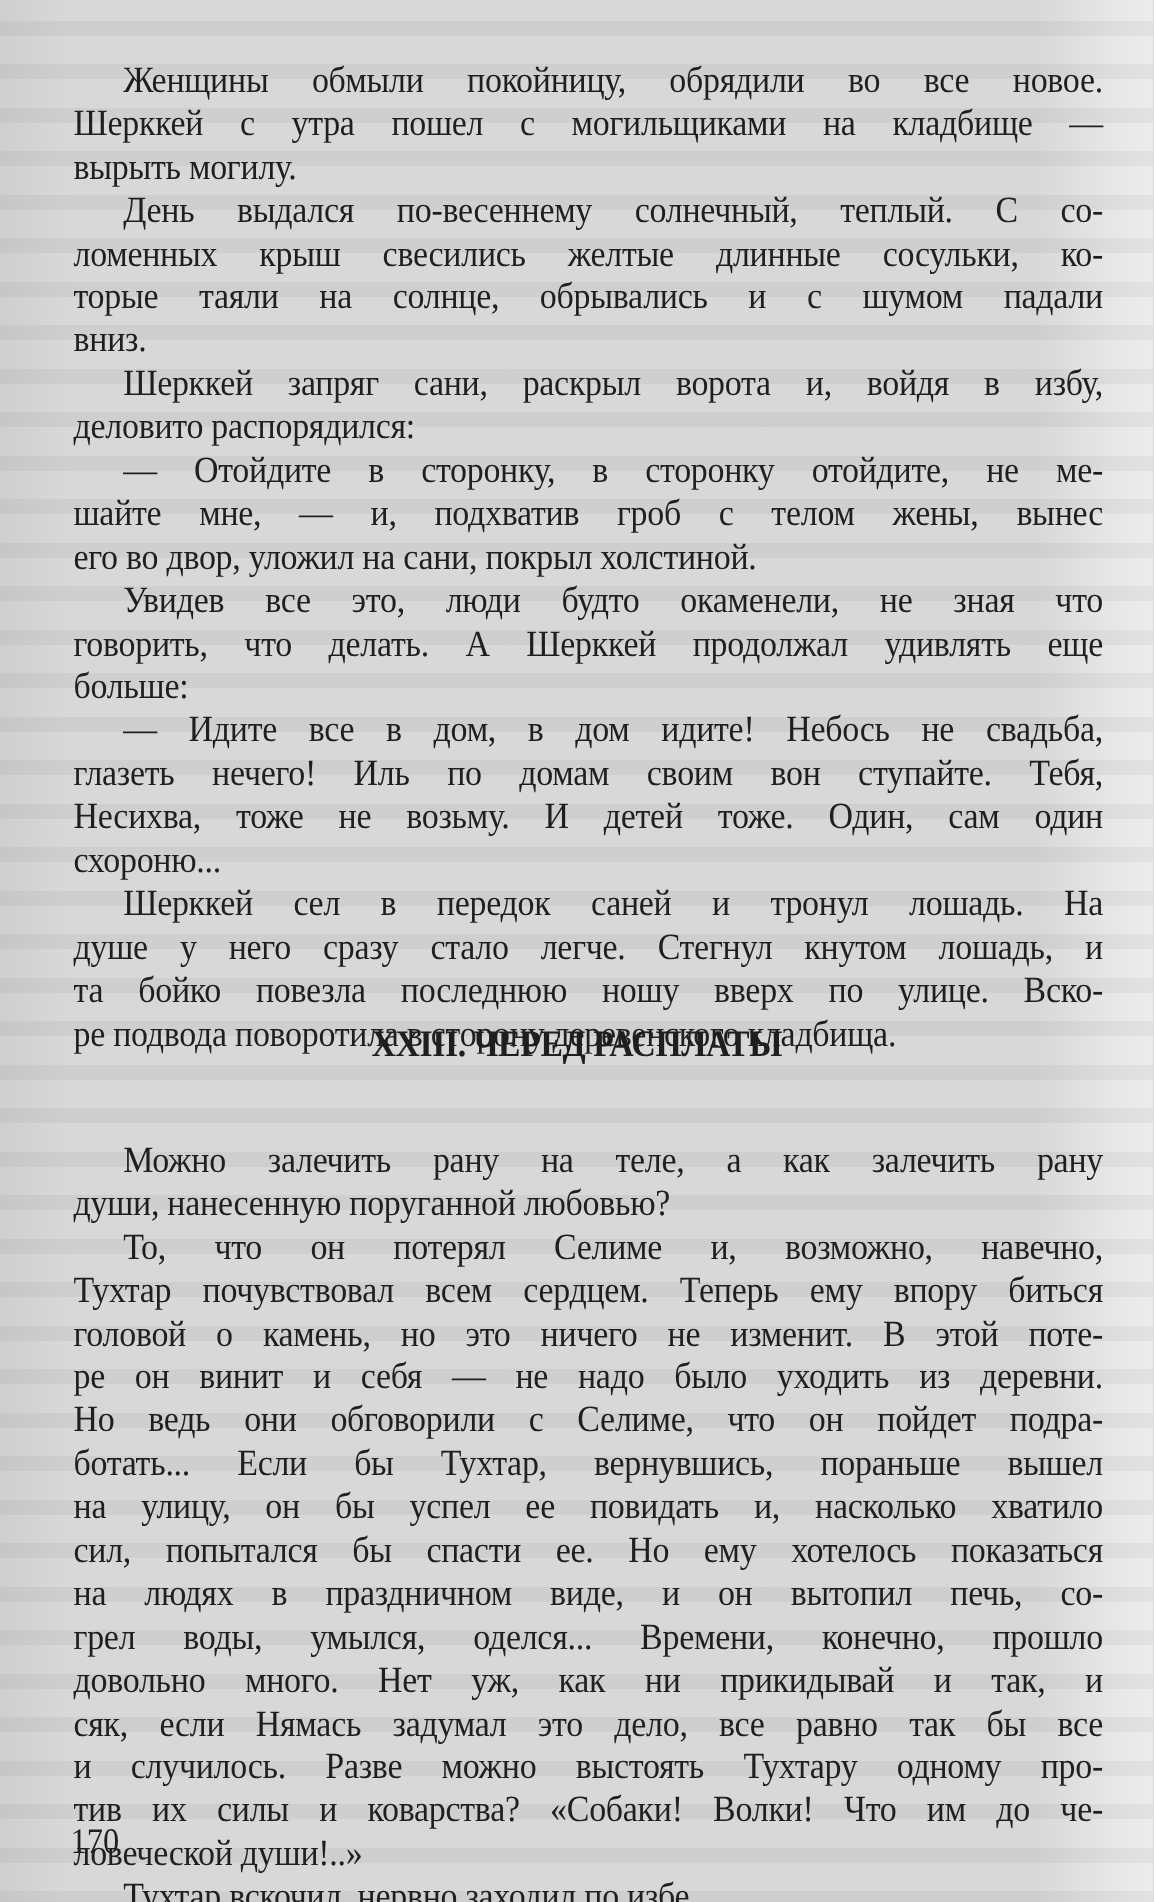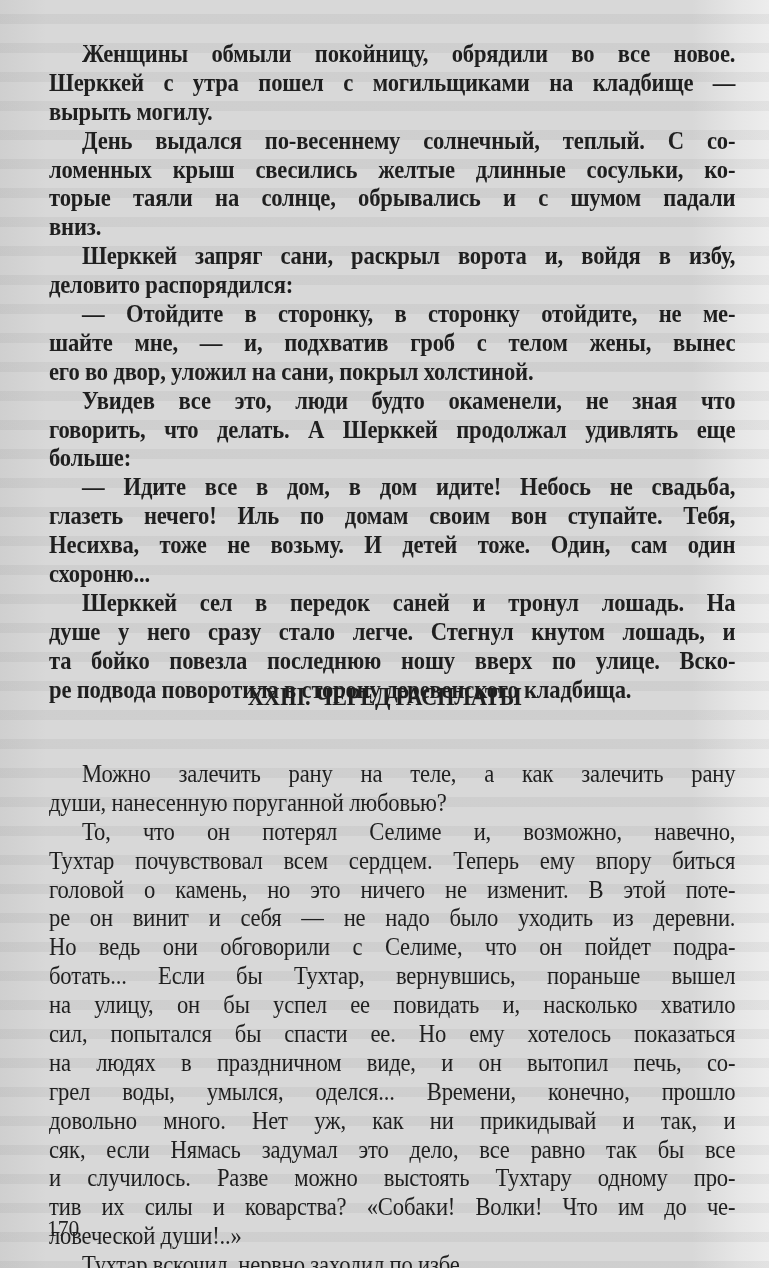--- a/index.html
+++ b/index.html
@@ -19,21 +19,20 @@
       position: absolute;
       left: 0; top: 0;
       width: 769px; height: 1268px;
       background: linear-gradient(90deg, #cfcfcf 0%, #d8d8d8 6%, #d8d8d8 90%, #e6e6e6 96%, #ededed 100%);
     }
     .text-block {
       position: absolute;
       left: 49px;
       top: 40px;
       width: 686px;
-      font-weight: bold;
     }
     .line {
       height: 28.9px;
       line-height: 28.9px;
       font-size: 24.6px;
       white-space: nowrap;
       text-align: justify;
       text-align-last: justify;
       letter-spacing: -0.2px;
       transform: scaleX(0.92);

